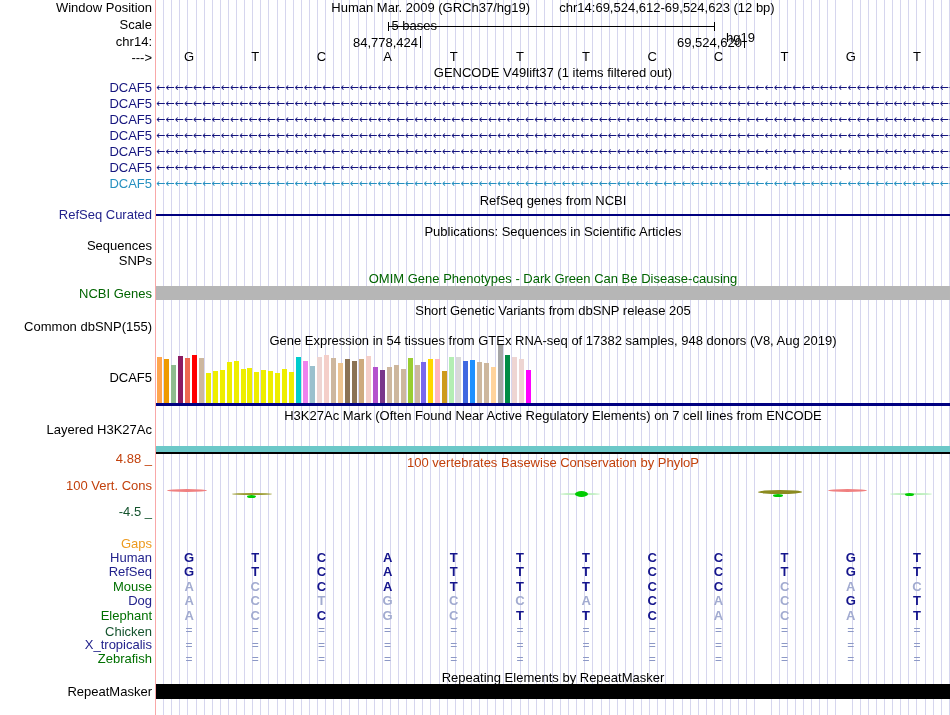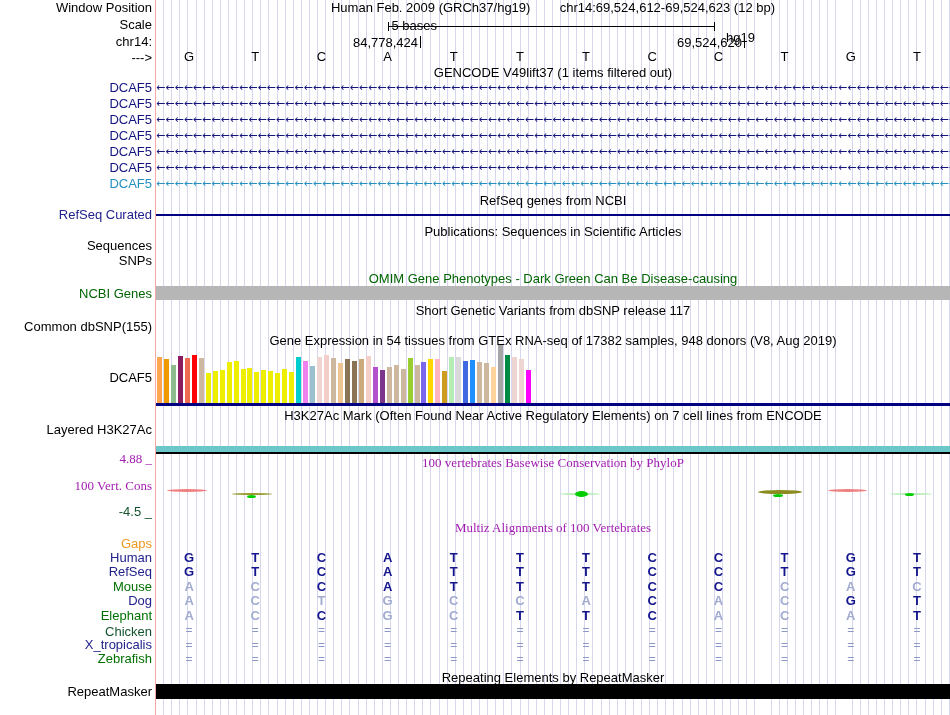--- a/index.html
+++ b/index.html
@@ -10,35 +10,35 @@
   .redline{position:absolute;left:155px;top:0;width:1px;height:715px;background:#f9a8a8;}
   .lbl{position:absolute;right:798px;white-space:nowrap;text-align:right;line-height:13px;}
   .ctitle{position:absolute;left:156px;width:794px;text-align:center;white-space:nowrap;line-height:13px;}
   .bar{position:absolute;}
   .generow{position:absolute;left:156px;width:794px;height:12px;overflow:hidden;
            font-family:"DejaVu Sans",sans-serif;font-size:11px;line-height:12px;white-space:nowrap;letter-spacing:0px;}
   .baseletter{position:absolute;width:24px;text-align:center;font-weight:bold;line-height:14px;}
   .rulerletter{position:absolute;width:24px;text-align:center;line-height:14px;color:#000;}
   .hline{position:absolute;background:#000;}
   .green{color:#006400;}
-  .blue{color:#a21caf;font-family:Liberation Serif, serif;}
+  .blue{color:#c2410c;}
   .navy{color:#22228c;}
   .maroon{color:#14532d;}
   .orange{color:#ed9a1f;}
 </style>
 </head>
 <body>
 
 <div id="canvas">
   <div class="grid"></div>
   <div class="redline"></div>
 
   <div class="lbl" style="top:1px">Window Position</div>
   <div class="ctitle" style="top:1px">
-    <span>Human Feb. 2009 (GRCh37/hg19)</span>
+    <span>Human Mar. 2009 (GRCh37/hg19)</span>
     <span style="display:inline-block;width:22px"></span>
     <span>chr14:69,524,612-69,524,623 (12 bp)</span>
   </div>
 
   <div class="lbl" style="top:18px">Scale</div>
   <div style="position:absolute;right:513px;top:18px;text-align:right">5 bases</div>
   <div class="hline" style="left:388px;top:26px;width:327px;height:1px"></div>
   <div class="hline" style="left:388px;top:22px;width:1px;height:9px"></div>
   <div class="hline" style="left:714px;top:22px;width:1px;height:9px"></div>
   <div style="position:absolute;left:726px;top:30px">hg19</div>
@@ -88,21 +88,21 @@
   <div class="hline" style="left:156px;top:214px;width:794px;height:2px;background:#000080"></div>
 
   <div class="ctitle" style="top:225px">Publications: Sequences in Scientific Articles</div>
   <div class="lbl" style="top:239px">Sequences</div>
   <div class="lbl" style="top:254px">SNPs</div>
 
   <div class="ctitle green" style="top:272px">OMIM Gene Phenotypes - Dark Green Can Be Disease-causing</div>
   <div class="lbl green" style="top:287px">NCBI Genes</div>
   <div style="position:absolute;left:156px;top:286px;width:794px;height:14px;background:#b6b6b6"></div>
 
-  <div class="ctitle" style="top:304px">Short Genetic Variants from dbSNP release 117</div>
+  <div class="ctitle" style="top:304px">Short Genetic Variants from dbSNP release 205</div>
   <div class="lbl" style="top:320px">Common dbSNP(155)</div>
 
   <div class="ctitle" style="top:334px">Gene Expression in 54 tissues from GTEx RNA-seq of 17382 samples, 948 donors (V8, Aug 2019)</div>
   <div class="lbl" style="top:371px">DCAF5</div>
   <div id="gtex-bars">
       <div class="bar" style="left: 157px; top: 357px; width: 5px; height: 46px; background: rgb(255, 165, 79);"></div>
       <div class="bar" style="left: 163.96px; top: 359px; width: 5px; height: 44px; background: rgb(238, 154, 0);"></div>
       <div class="bar" style="left: 170.92px; top: 365px; width: 5px; height: 38px; background: rgb(143, 188, 143);"></div>
       <div class="bar" style="left: 177.88px; top: 356px; width: 5px; height: 47px; background: rgb(139, 28, 98);"></div>
       <div class="bar" style="left: 184.84px; top: 358px; width: 5px; height: 45px; background: rgb(238, 106, 80);"></div>
@@ -172,21 +172,20 @@
       <div class="bar" style="left: 247px; top: 495px; width: 9px; height: 3px; background: rgb(0, 208, 0); border-radius: 50%;"></div>
       <div class="bar" style="left: 560px; top: 493px; width: 40px; height: 2px; background: rgb(184, 238, 184); border-radius: 50%;"></div>
       <div class="bar" style="left: 575px; top: 491px; width: 13px; height: 6px; background: rgb(0, 204, 0); border-radius: 50%;"></div>
       <div class="bar" style="left: 758px; top: 490px; width: 44px; height: 4px; background: rgb(139, 139, 32); border-radius: 50%;"></div>
       <div class="bar" style="left: 773px; top: 494px; width: 10px; height: 3px; background: rgb(0, 204, 0); border-radius: 50%;"></div>
       <div class="bar" style="left: 828px; top: 489px; width: 39px; height: 3px; background: rgb(240, 128, 128); border-radius: 50%;"></div>
       <div class="bar" style="left: 890px; top: 493px; width: 42px; height: 2px; background: rgb(184, 238, 184); border-radius: 50%;"></div>
       <div class="bar" style="left: 905px; top: 493px; width: 9px; height: 3px; background: rgb(0, 204, 0); border-radius: 50%;"></div>
     </div>
 
-  <div class="ctitle blue" style="top:521px">Multiz Alignments of 100 Vertebrates</div>
   <div class="lbl orange" style="top:537px">Gaps</div>
   <div id="multiz-rows">
       <div class="lbl" style="top: 551px; color: rgb(34, 34, 140);">Human</div>
       <div class="baseletter" style="left: 177.083px; top: 551px; color: rgb(20, 20, 140);">G</div>
       <div class="baseletter" style="left: 243.25px; top: 551px; color: rgb(20, 20, 140);">T</div>
       <div class="baseletter" style="left: 309.417px; top: 551px; color: rgb(20, 20, 140);">C</div>
       <div class="baseletter" style="left: 375.583px; top: 551px; color: rgb(20, 20, 140);">A</div>
       <div class="baseletter" style="left: 441.75px; top: 551px; color: rgb(20, 20, 140);">T</div>
       <div class="baseletter" style="left: 507.917px; top: 551px; color: rgb(20, 20, 140);">T</div>
       <div class="baseletter" style="left: 574.083px; top: 551px; color: rgb(20, 20, 140);">T</div>

